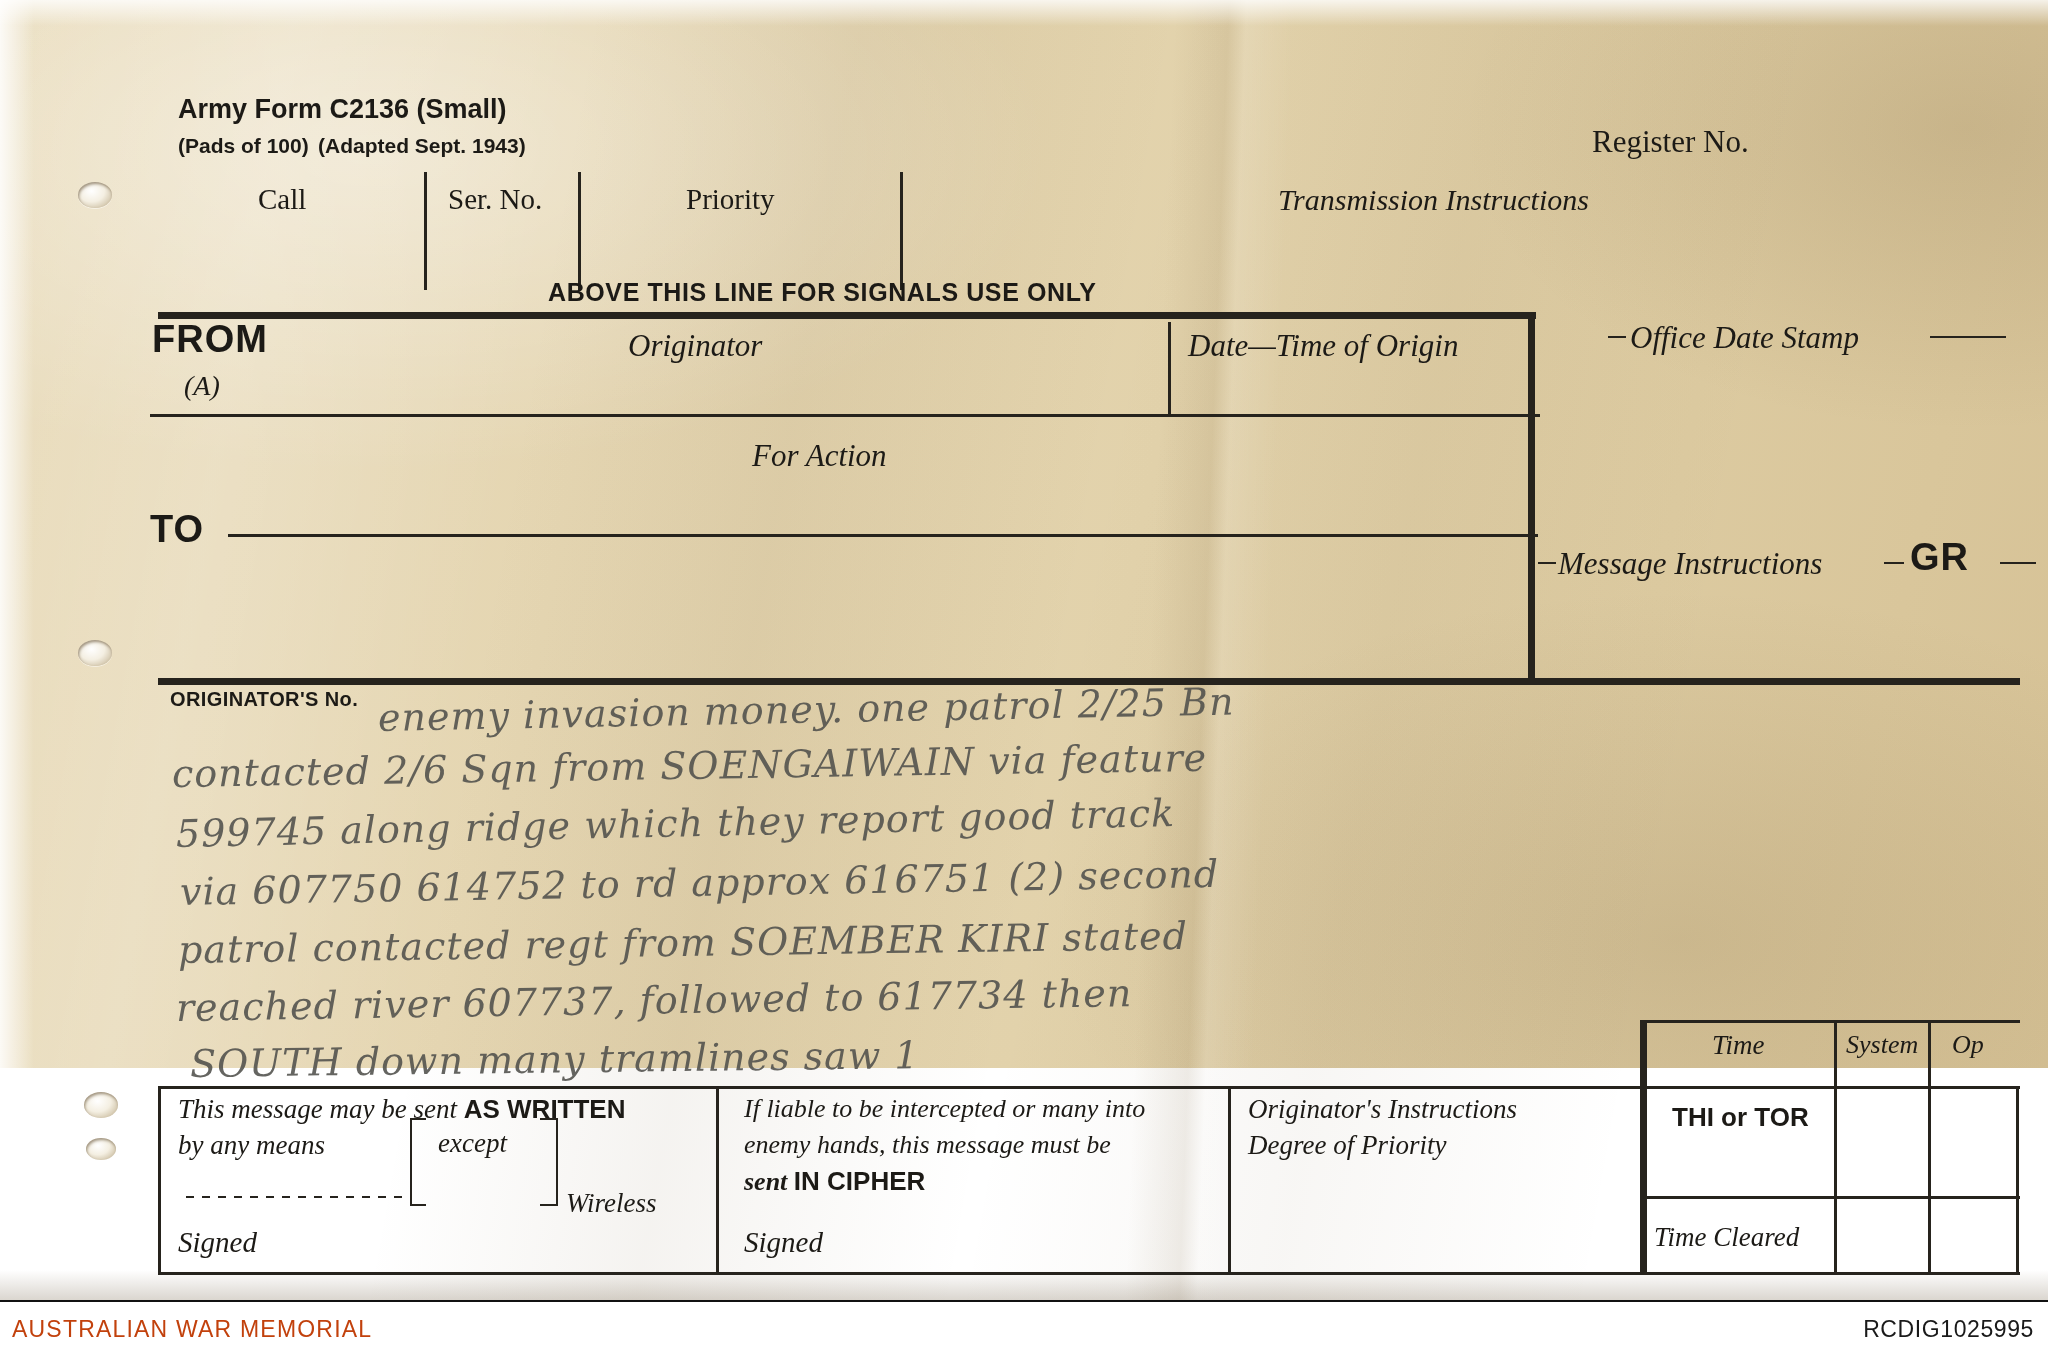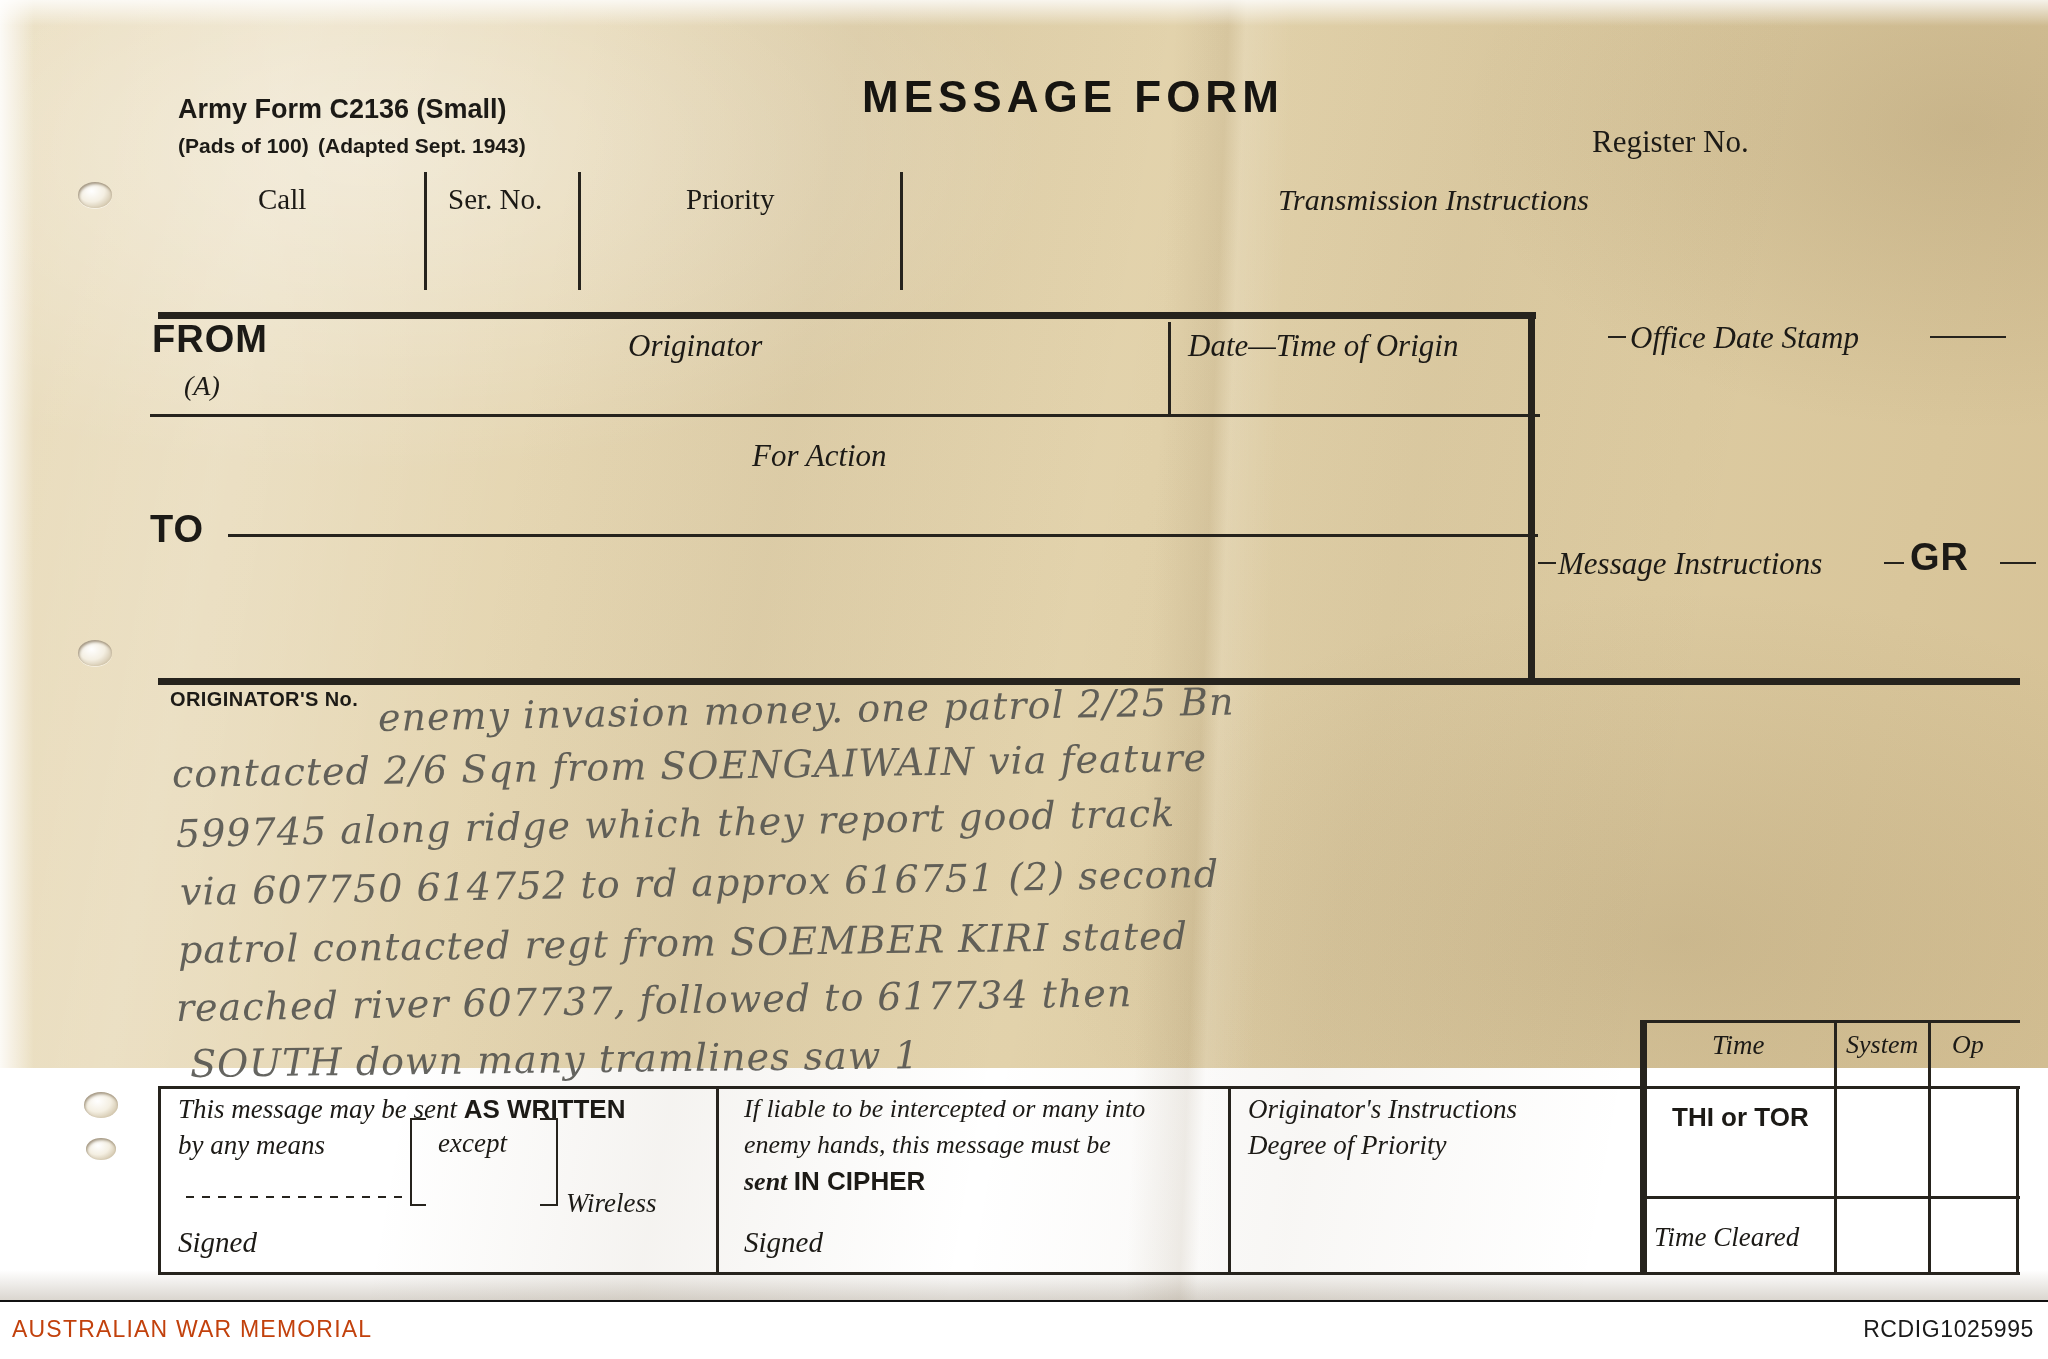--- a/index.html
+++ b/index.html
@@ -171,33 +171,33 @@
 
     <div class="punch p1"></div>
     <div class="punch p2"></div>
     <div class="punch p3"></div>
     <div class="punch p4"></div>
 
     <div class="t bold sans" style="left:178px; top:94px; font-size:27px;">Army Form C2136 (Small)</div>
     <div class="t bold sans" style="left:178px; top:134px; font-size:21px;">(Pads of 100)</div>
     <div class="t bold sans" style="left:318px; top:134px; font-size:21px;">(Adapted Sept. 1943)</div>
 
-    <div id="title">MESSAGE FORM</div>
 
     <div class="t" style="left:1592px; top:124px; font-size:31px;">Register No.</div>
 
     <div class="t" style="left:258px; top:183px; font-size:29px;">Call</div>
     <div class="t" style="left:448px; top:183px; font-size:29px;">Ser. No.</div>
     <div class="t" style="left:686px; top:183px; font-size:29px;">Priority</div>
     <div class="t ital" style="left:1278px; top:183px; font-size:30px;">Transmission Instructions</div>
 
     <div class="vl med" style="left:424px; top:172px; height:118px;"></div>
     <div class="vl med" style="left:578px; top:172px; height:118px;"></div>
     <div class="vl med" style="left:900px; top:172px; height:118px;"></div>
 
+    <div class="t bold sans" style="left:548px; top:278px; font-size:25px; letter-spacing:0.6px;">ABOVE THIS LINE FOR SIGNALS USE ONLY</div>
     <div class="ln thick" style="left:158px; top:312px; width:1378px;"></div>
 
     <div class="t bold sans" style="left:152px; top:318px; font-size:38px; letter-spacing:1px;">FROM</div>
     <div class="t ital" style="left:184px; top:370px; font-size:28px;">(A)</div>
 
     <div class="t ital" style="left:628px; top:328px; font-size:31px;font-style:italic;">Originator</div>
     <div class="t ital" style="left:1188px; top:328px; font-size:31px;">Date—Time of Origin</div>
 
     <div class="vl med" style="left:1168px; top:322px; height:92px;"></div>
 

